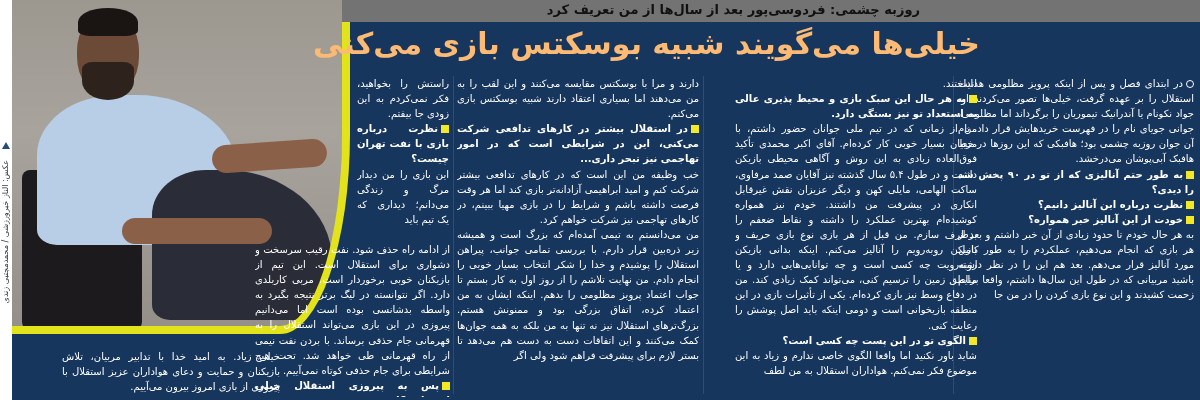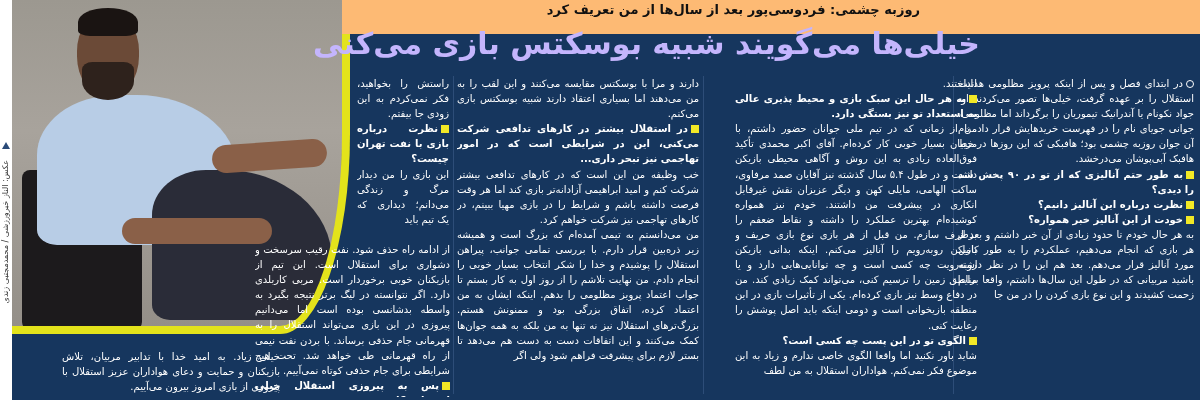--- a/index.html
+++ b/index.html
@@ -30,27 +30,27 @@
   }
   .person-head { position: absolute; left: 65px; top: 12px; width: 62px; height: 85px; background: #6b4a37; border-radius: 46% 46% 48% 48%; }
   .person-hair { position: absolute; left: 66px; top: 8px; width: 60px; height: 28px; background: #1a1412; border-radius: 50% 50% 20% 20%; }
   .person-beard { position: absolute; left: 70px; top: 62px; width: 52px; height: 38px; background: #2e221c; border-radius: 20% 20% 50% 50%; }
   .person-shirt { position: absolute; left: 25px; top: 95px; width: 200px; height: 150px; background: #b8cde6; border-radius: 40% 50% 10% 10%; }
   .person-arm { position: absolute; left: 200px; top: 142px; width: 115px; height: 28px; background: #8a6048; border-radius: 14px; transform: rotate(-4deg); }
   .person-legs { position: absolute; left: 140px; top: 170px; width: 180px; height: 150px; background: #2a2c38; border-radius: 30% 60% 10% 10%; }
   .person-forearm { position: absolute; left: 110px; top: 218px; width: 150px; height: 26px; background: #8a6048; border-radius: 13px; }
   .chair { position: absolute; left: 10px; top: 170px; width: 120px; height: 160px; background: #1c1a1c; border-radius: 8px; }
 
-  .topbar { position: absolute; left: 342px; top: 0; width: 858px; height: 34px; background: #fdba74; }
+  .topbar { position: absolute; left: 342px; top: 0; width: 858px; height: 22px; background: #737373; }
   .kicker {
     position: absolute; right: 280px; top: 2px; font-size: 13px; font-weight: bold; color: #111;
     direction: rtl; white-space: nowrap;
   }
   .headline {
-    position: absolute; right: 220px; top: 26px; font-size: 30px; font-weight: bold; color: #c4b5fd;
+    position: absolute; right: 220px; top: 26px; font-size: 30px; font-weight: bold; color: #fdba74;
     direction: rtl; white-space: nowrap; letter-spacing: -0.5px;
   }
 
   .col {
     position: absolute; direction: rtl; text-align: justify; color: #ffffff;
     font-size: 10px; line-height: 15.1px; overflow: hidden;
   }
   .col p { margin: 0; }
   .q { font-weight: bold; }
   .q::before { content: ""; display: inline-block; width: 8px; height: 8px; background: #f2e826; margin-left: 3px; vertical-align: middle; }

